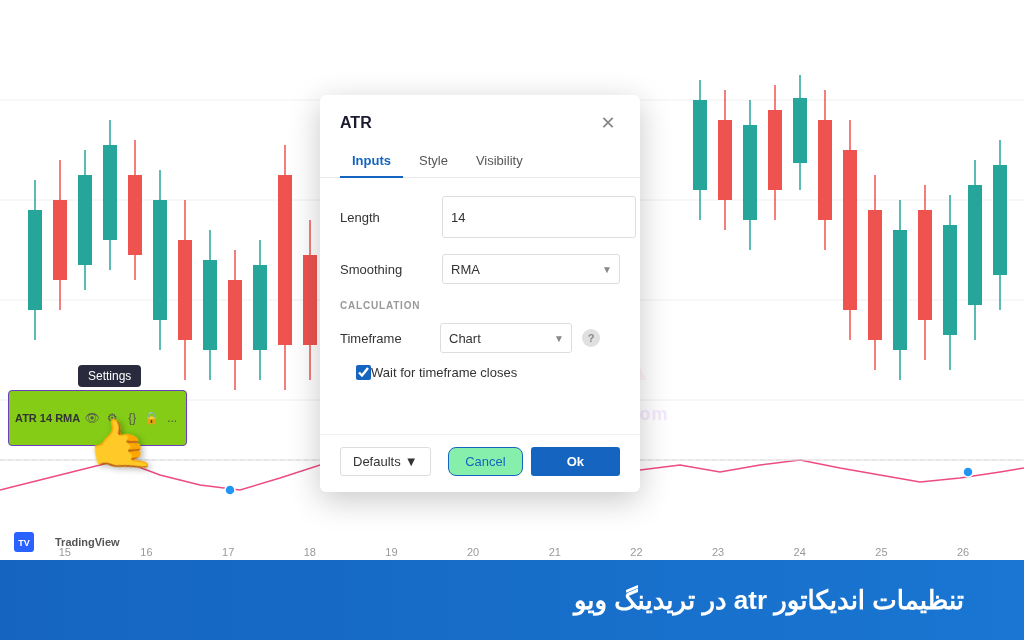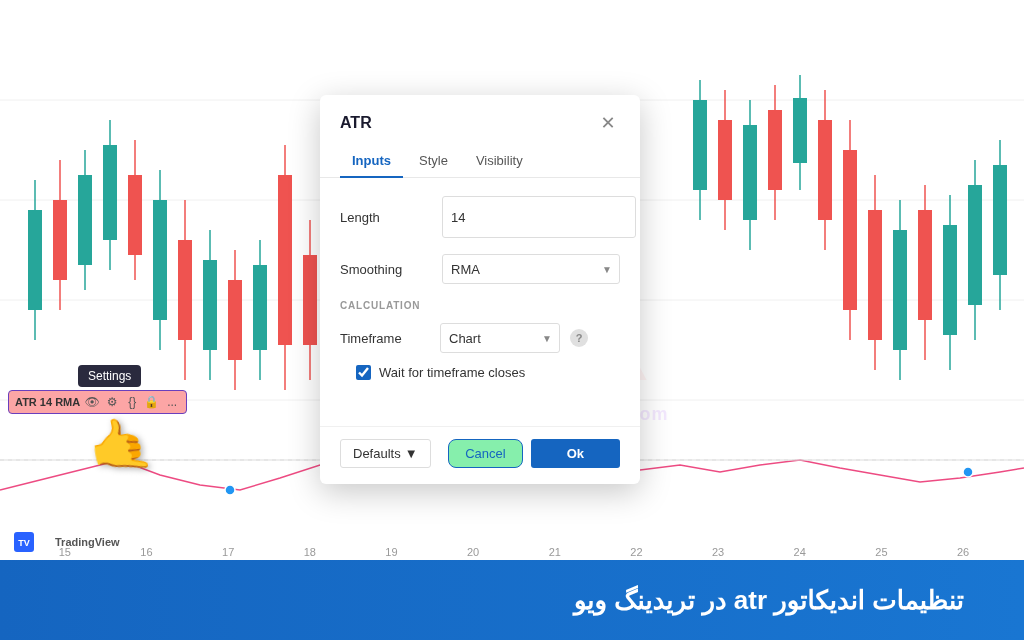--- a/index.html
+++ b/index.html
@@ -68,24 +68,24 @@
     }
 
     
     .indicator-bar {
       position: absolute;
       left: 8px;
       top: 390px;
       display: flex;
       align-items: center;
       gap: 4px;
-      background: #fca5a5;
+      background: #84cc16;
       border: 1.5px solid #6a3fbd;
       border-radius: 4px;
-      padding: 3px 6px;
+      padding: 19px 6px;
       z-index: 20;
       font-size: 11px;
     }
 
     .indicator-label {
       font-size: 11px;
       color: #333;
       font-weight: 600;
     }
 
@@ -271,21 +271,21 @@
 
     .timeframe-label {
       width: 90px;
       font-size: 13px;
       color: #333;
       flex-shrink: 0;
     }
 
     .timeframe-select-wrapper {
       position: relative;
-      width: 120px;
+      width: 132px;
     }
 
     .timeframe-select-wrapper select {
       width: 100%;
       height: 30px;
       border: 1px solid #ddd;
       border-radius: 3px;
       padding: 0 24px 0 8px;
       font-size: 13px;
       color: #333;
@@ -305,22 +305,21 @@
       display: flex;
       align-items: center;
       justify-content: center;
       cursor: pointer;
       font-weight: bold;
     }
 
     .checkbox-row {
       display: flex;
       align-items: center;
-      gap: 8px;
-      margin-bottom: 28px;
+      margin-bottom: 36px;
       padding-left: 16px;
     }
 
     .checkbox-row input[type="checkbox"] {
       width: 15px;
       height: 15px;
       accent-color: #1565c0;
       cursor: pointer;
     }
 

